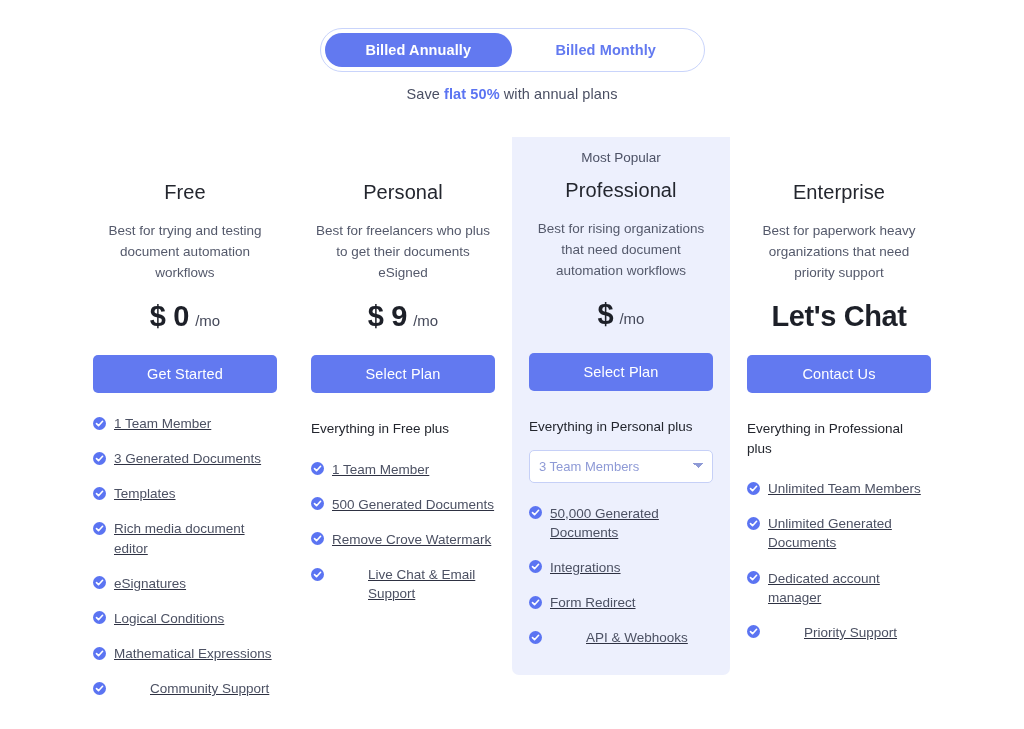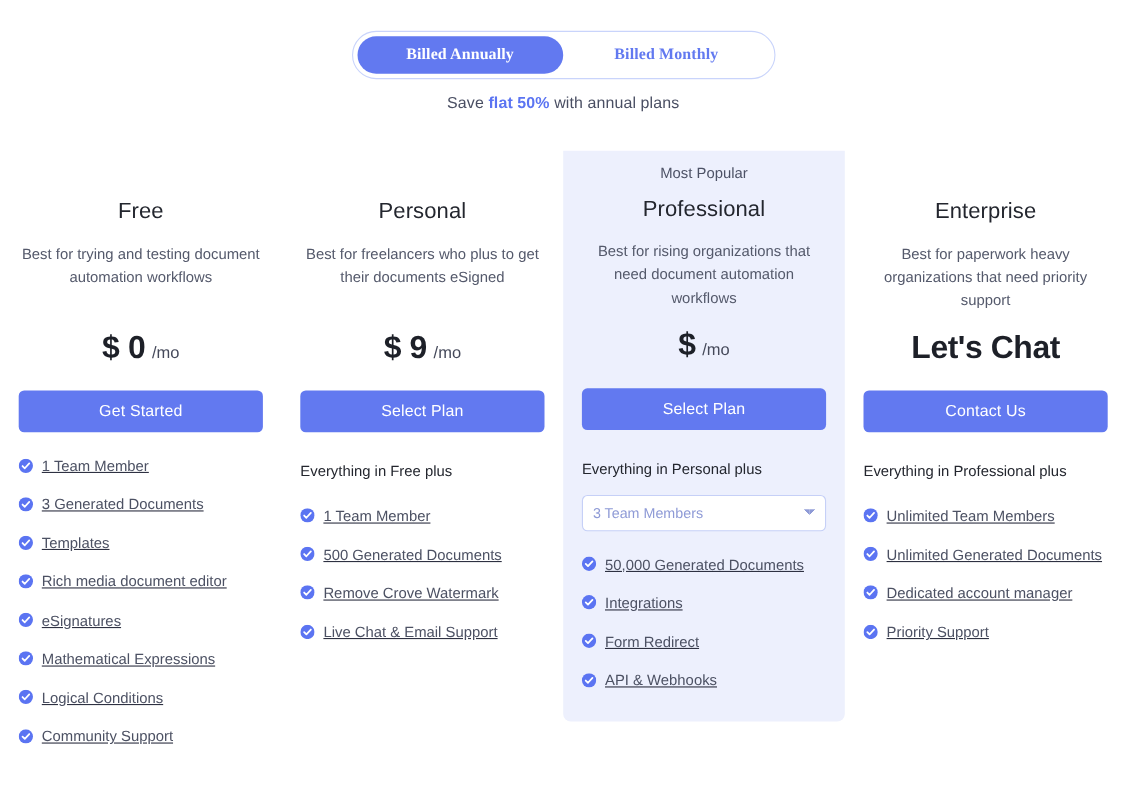--- a/index.html
+++ b/index.html
@@ -44,21 +44,20 @@
     height: 100%;
     border-radius: 999px;
     display: flex;
     align-items: center;
     justify-content: center;
     font-size: 14.5px;
     font-weight: bold;
     letter-spacing: 0.1px;
     cursor: pointer;
     user-select: none;
-    font-family: Liberation Serif, serif;
   }
   .billing-opt.active {
     background: #6279f0;
     color: #ffffff;
   }
   .billing-opt.inactive {
     background: transparent;
     color: #6279f0;
   }
   .billing-note {
@@ -76,21 +75,21 @@
   .plans {
     position: absolute;
     top: 137px;
     left: 0;
     width: 1024px;
     display: flex;
     justify-content: center;
     align-items: flex-start;
   }
   .plan {
-    width: 256px;
+    width: 218px;
     box-sizing: border-box;
     padding: 0 17px;
     display: flex;
     flex-direction: column;
     align-items: stretch;
   }
   .plan.featured {
     background: #edf0fd;
     border-radius: 0 0 7px 7px;
     padding-top: 13px;
@@ -208,21 +207,21 @@
     text-decoration: underline;
   }
   .feature {
     display: flex;
     align-items: flex-start;
     margin-bottom: 16px;
     font-size: 13.5px;
     line-height: 1.42;
     color: #4c5163;
   }
-  .feature:last-child { margin-bottom: 0; }
+  .feature:last-child { margin-bottom: 0; gap: 36px; }
   .check-icon {
     flex: 0 0 auto;
     width: 13px;
     height: 13px;
     margin-right: 8px;
     margin-top: 2.5px;
   }
   .feature-text { flex: 1 1 auto; }
 
   
@@ -283,28 +282,28 @@
             <circle cx="8" cy="8" r="8" fill="#5B74F2"></circle>
             <path d="M4.3 8.2 L6.8 10.7 L11.8 5.3" fill="none" stroke="#ffffff" stroke-width="2" stroke-linecap="round" stroke-linejoin="round"></path>
           </svg>
           <span class="feature-text">eSignatures</span>
         </li>
         <li class="feature">
           <svg class="check-icon" viewBox="0 0 16 16">
             <circle cx="8" cy="8" r="8" fill="#5B74F2"></circle>
             <path d="M4.3 8.2 L6.8 10.7 L11.8 5.3" fill="none" stroke="#ffffff" stroke-width="2" stroke-linecap="round" stroke-linejoin="round"></path>
           </svg>
+          <span class="feature-text">Logical Conditions</span>
+        </li>
+        <li class="feature">
+          <svg class="check-icon" viewBox="0 0 16 16">
+            <circle cx="8" cy="8" r="8" fill="#5B74F2"></circle>
+            <path d="M4.3 8.2 L6.8 10.7 L11.8 5.3" fill="none" stroke="#ffffff" stroke-width="2" stroke-linecap="round" stroke-linejoin="round"></path>
+          </svg>
           <span class="feature-text">Mathematical Expressions</span>
-        </li>
-        <li class="feature">
-          <svg class="check-icon" viewBox="0 0 16 16">
-            <circle cx="8" cy="8" r="8" fill="#5B74F2"></circle>
-            <path d="M4.3 8.2 L6.8 10.7 L11.8 5.3" fill="none" stroke="#ffffff" stroke-width="2" stroke-linecap="round" stroke-linejoin="round"></path>
-          </svg>
-          <span class="feature-text">Logical Conditions</span>
         </li>
         <li class="feature">
           <svg class="check-icon" viewBox="0 0 16 16">
             <circle cx="8" cy="8" r="8" fill="#5B74F2"></circle>
             <path d="M4.3 8.2 L6.8 10.7 L11.8 5.3" fill="none" stroke="#ffffff" stroke-width="2" stroke-linecap="round" stroke-linejoin="round"></path>
           </svg>
           <span class="feature-text">Community Support</span>
         </li>
       </ul>
   </div>

